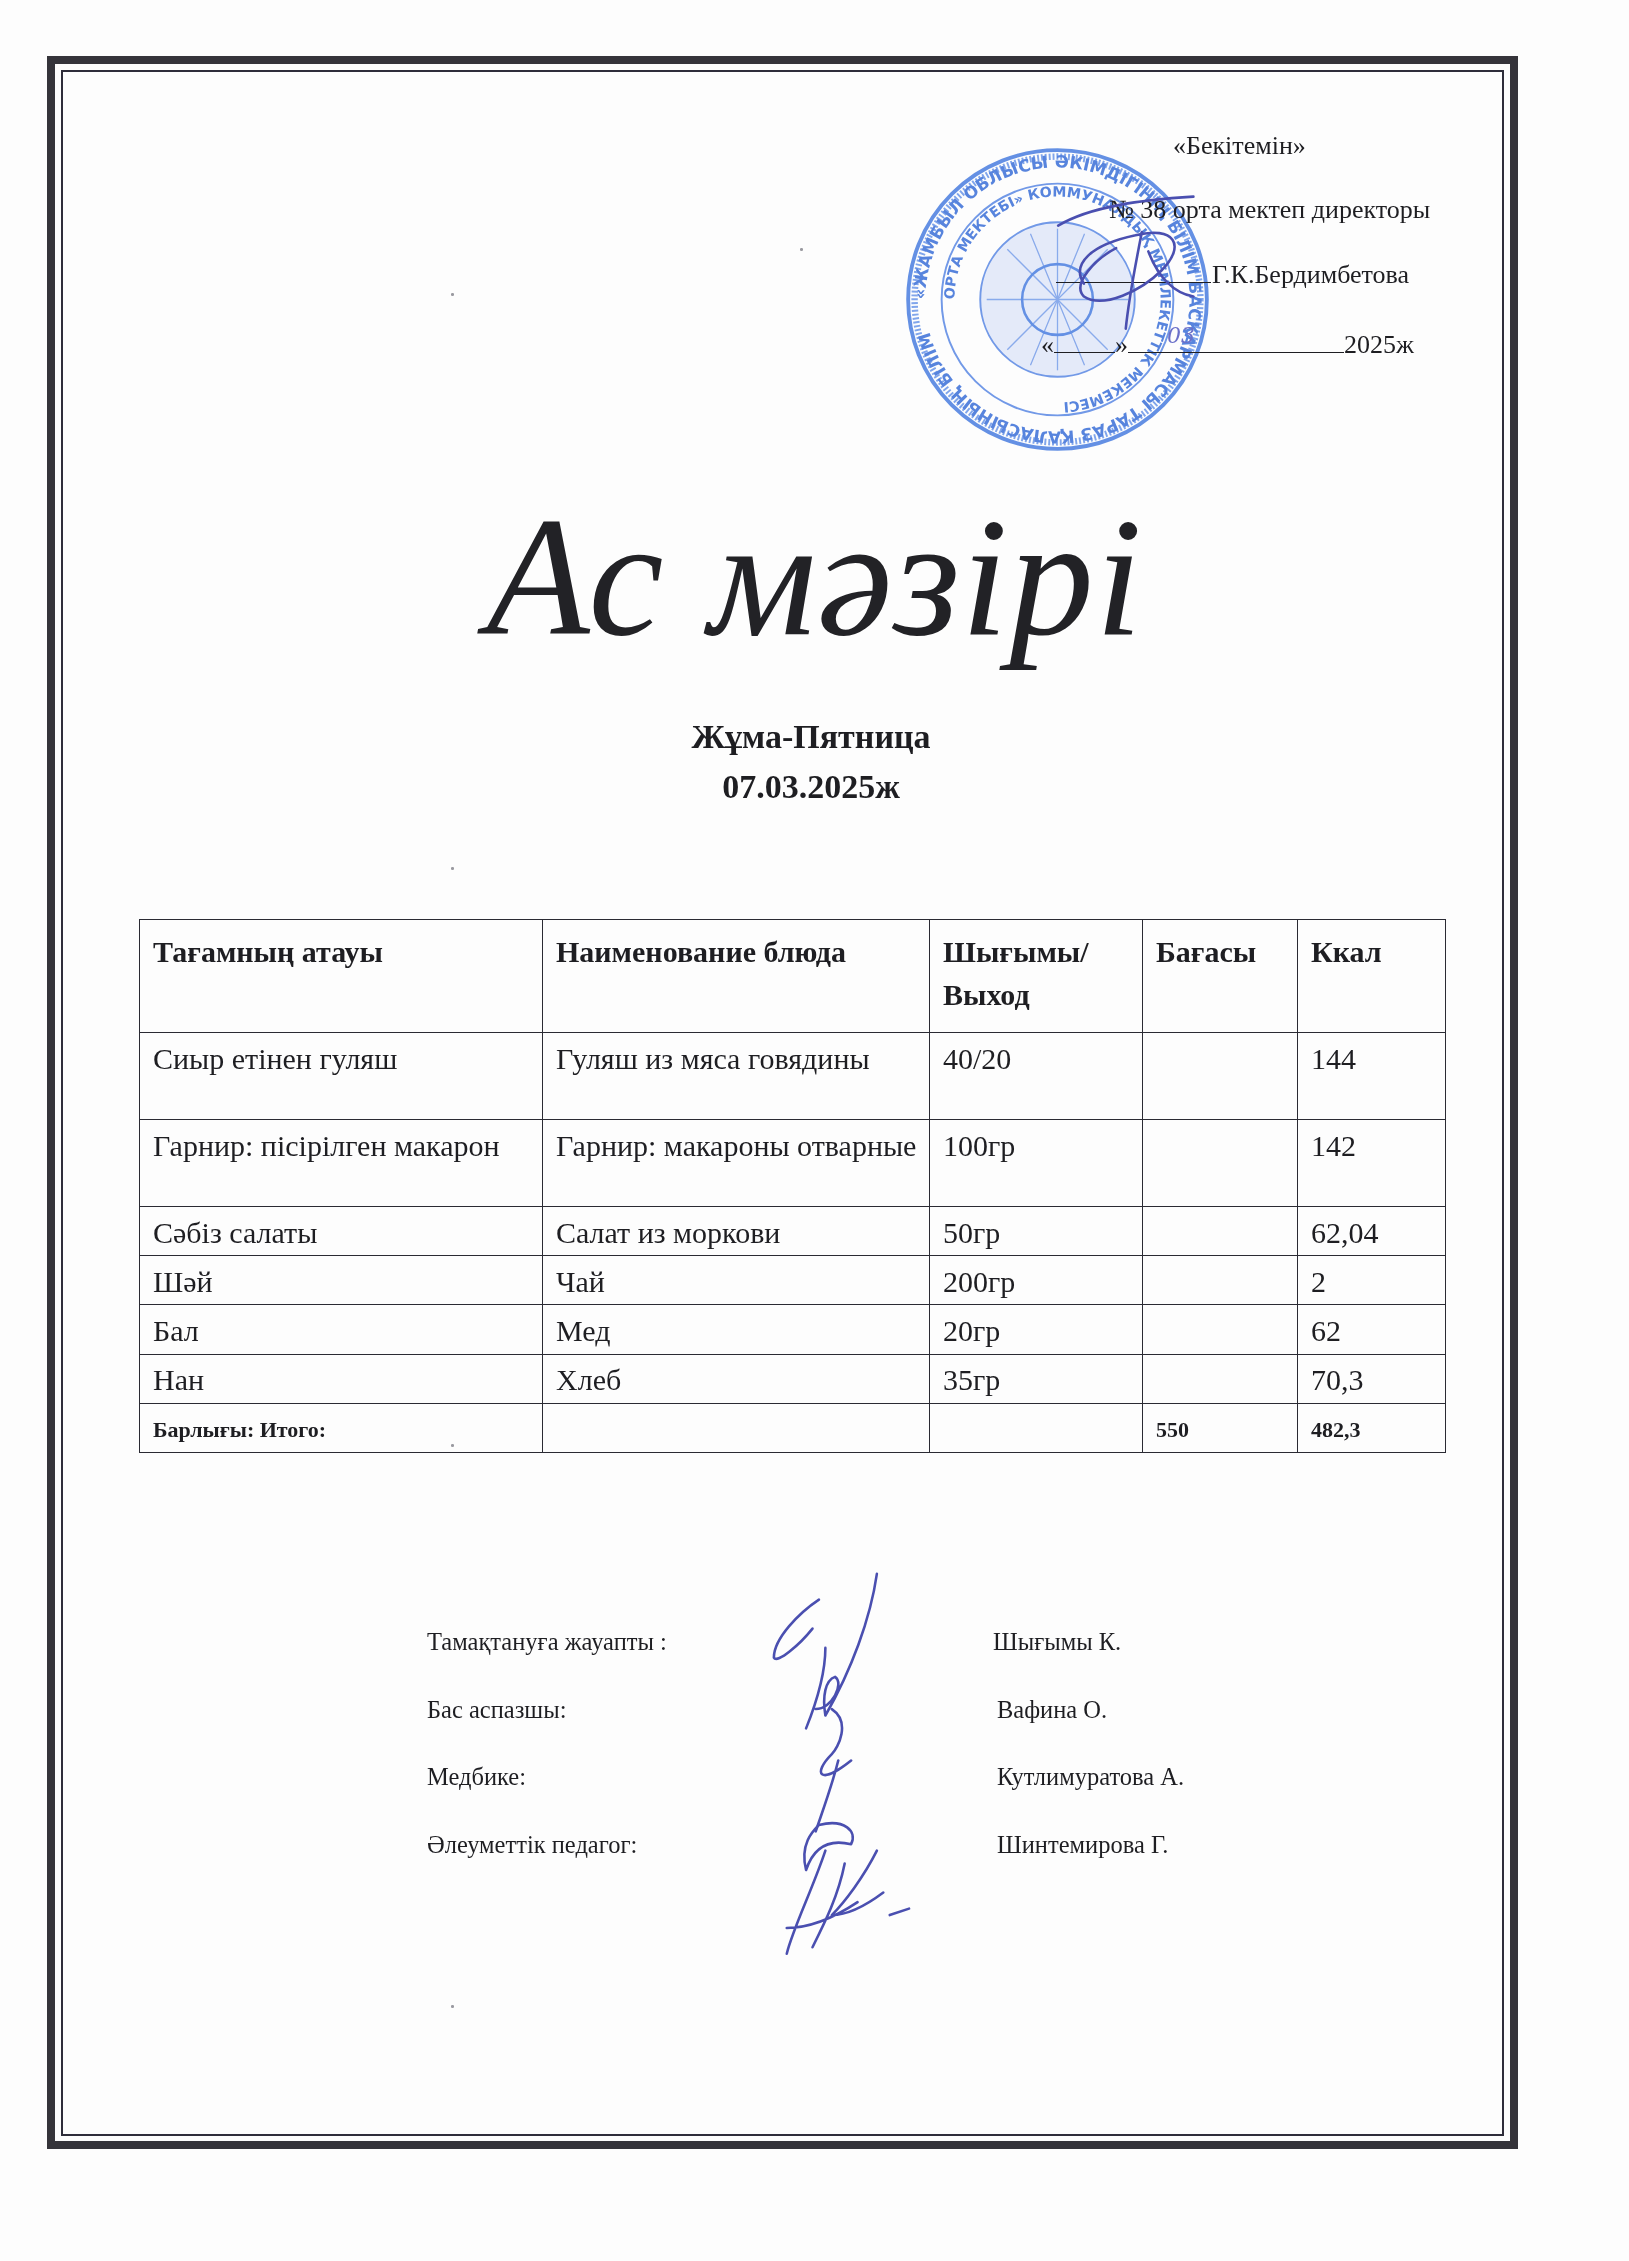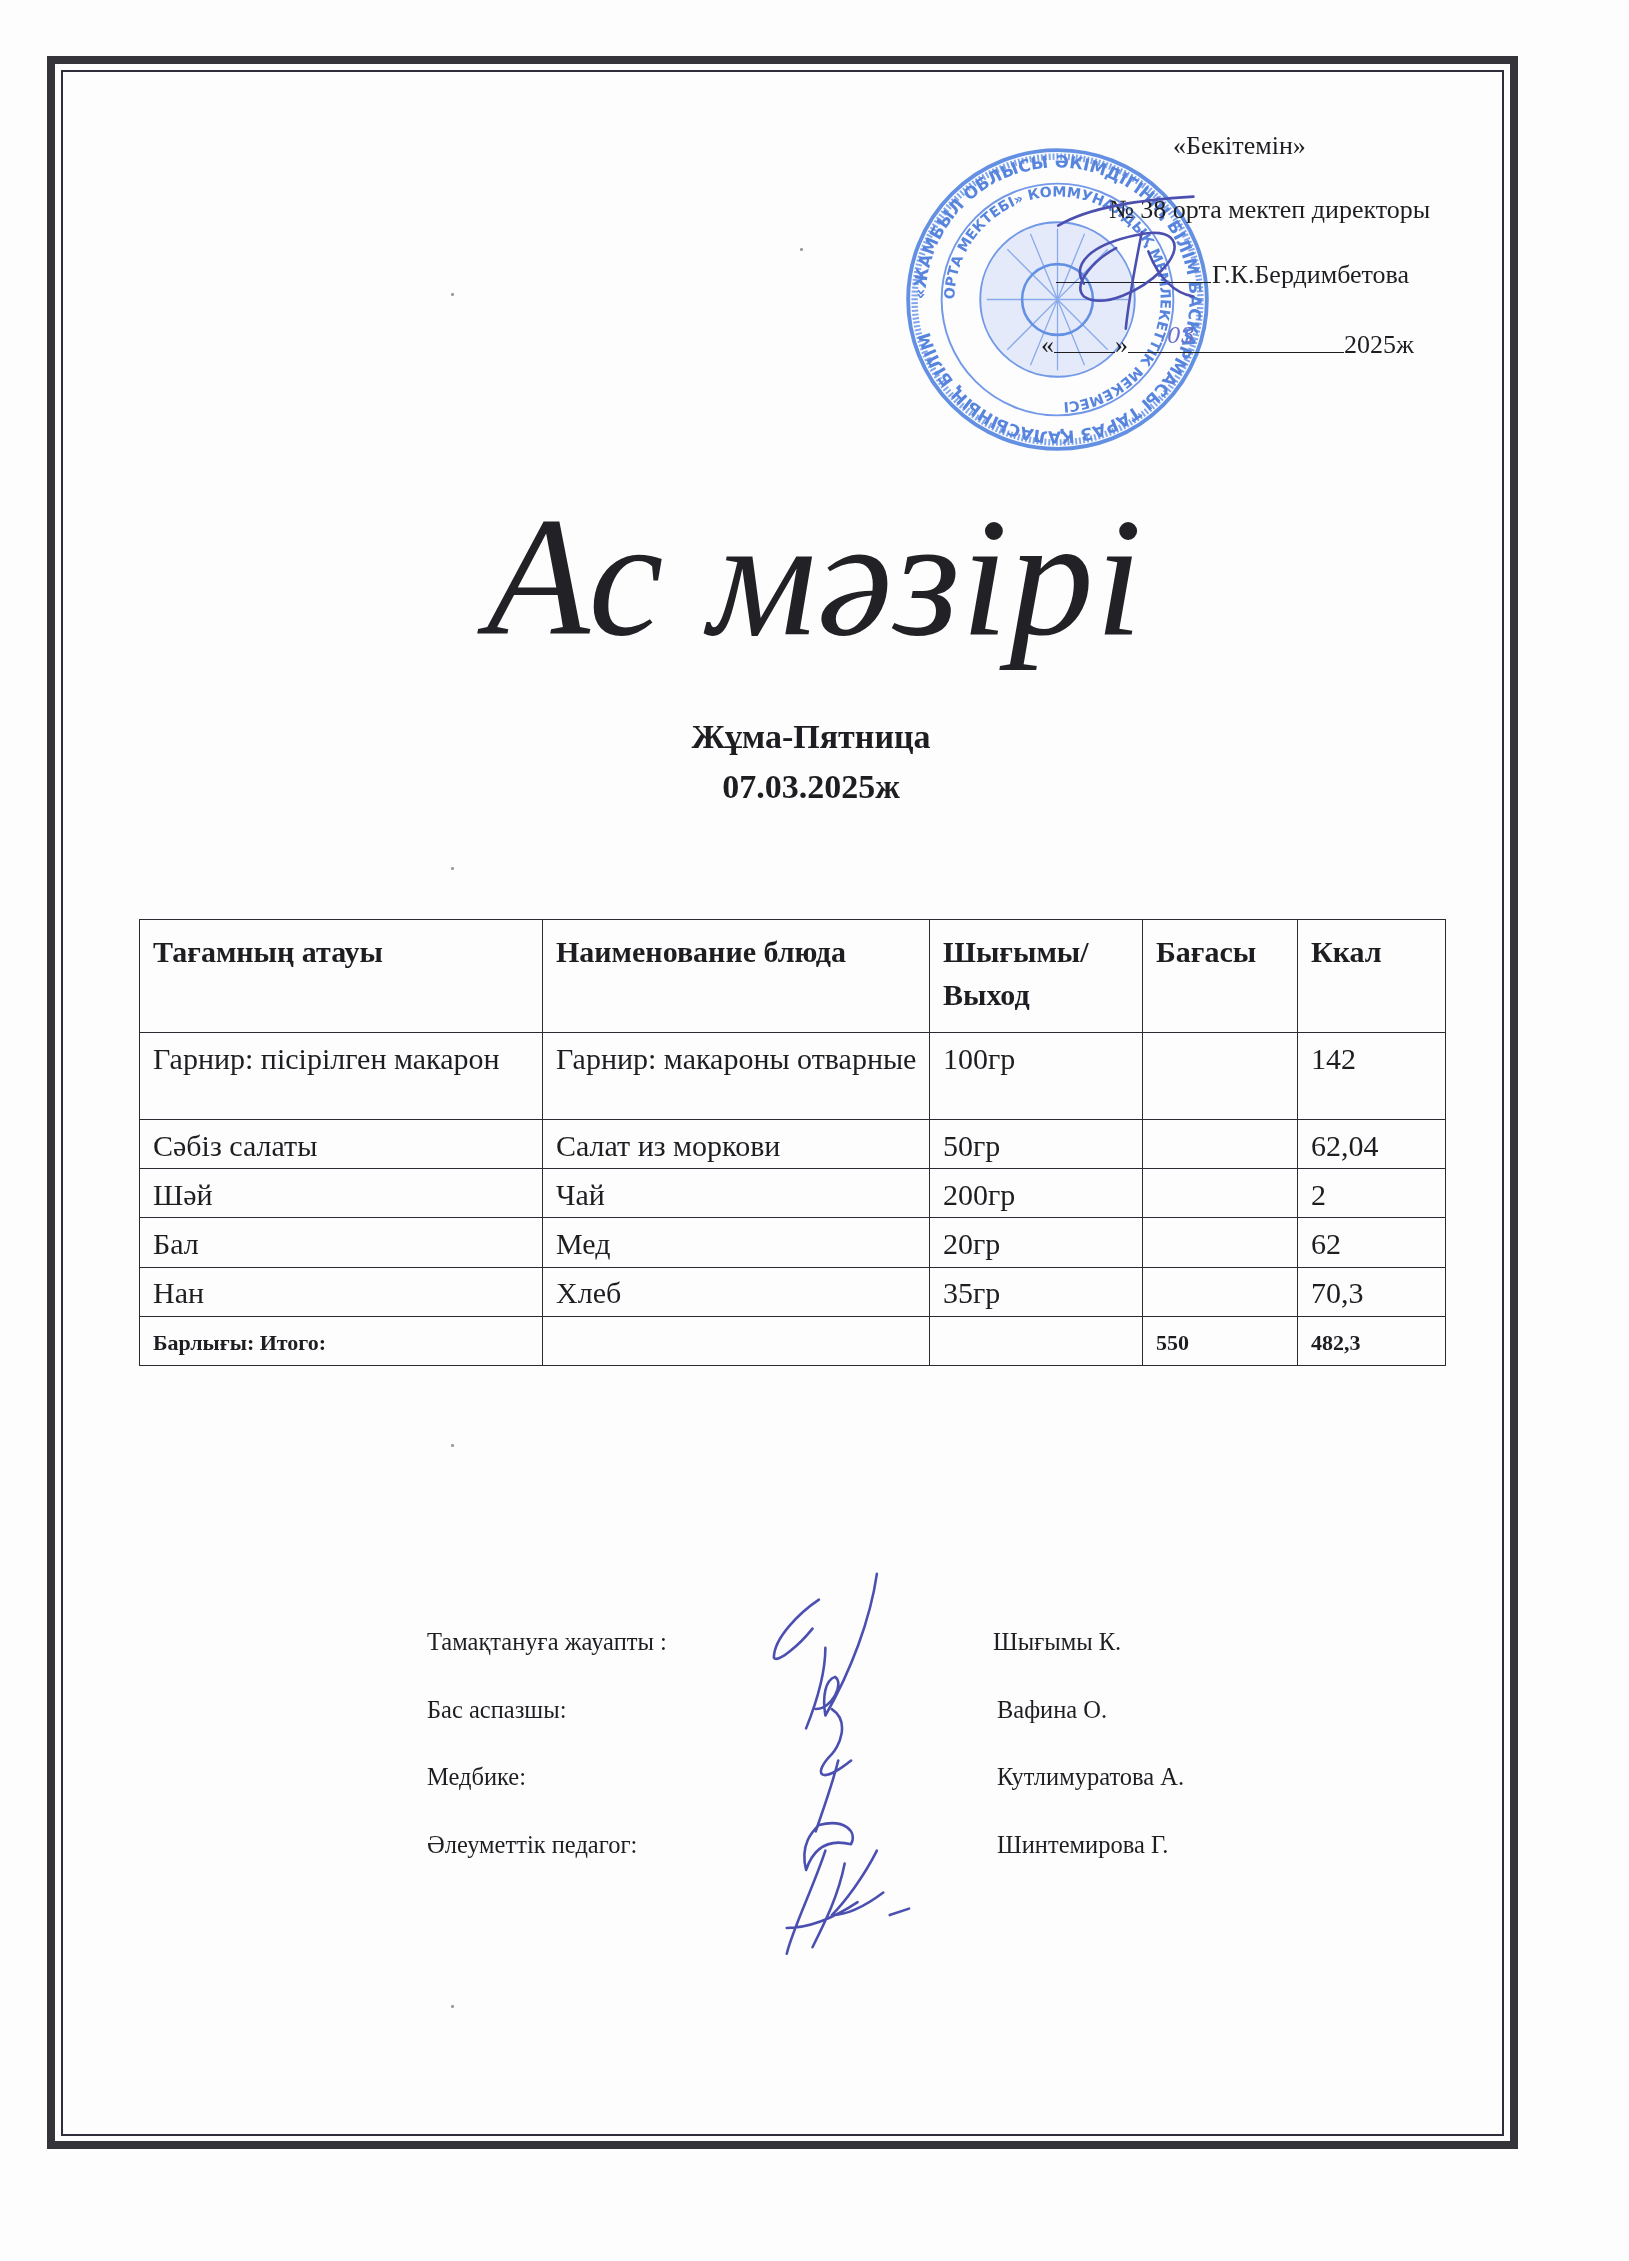--- a/index.html
+++ b/index.html
@@ -154,20 +154,27 @@
   </colgroup>
   <tbody>
       <tr class="head">
     <th>Тағамның атауы</th>
     <th>Наименование блюда</th>
     <th>Шығымы/ Выход</th>
     <th>Бағасы</th>
     <th>Ккал</th>
   </tr>
   <tr class="two">
+    <td>Сиыр етінен гуляш</td>
+    <td>Гуляш из мяса говядины</td>
+    <td>40/20</td>
+    <td></td>
+    <td>144</td>
+  </tr>
+  <tr class="two">
     <td>Гарнир: пісірілген макарон</td>
     <td>Гарнир: макароны отварные</td>
     <td>100гр</td>
     <td></td>
     <td>142</td>
   </tr>
   <tr class="one">
     <td>Сәбіз салаты</td>
     <td>Салат из моркови</td>
     <td>50гр</td>

